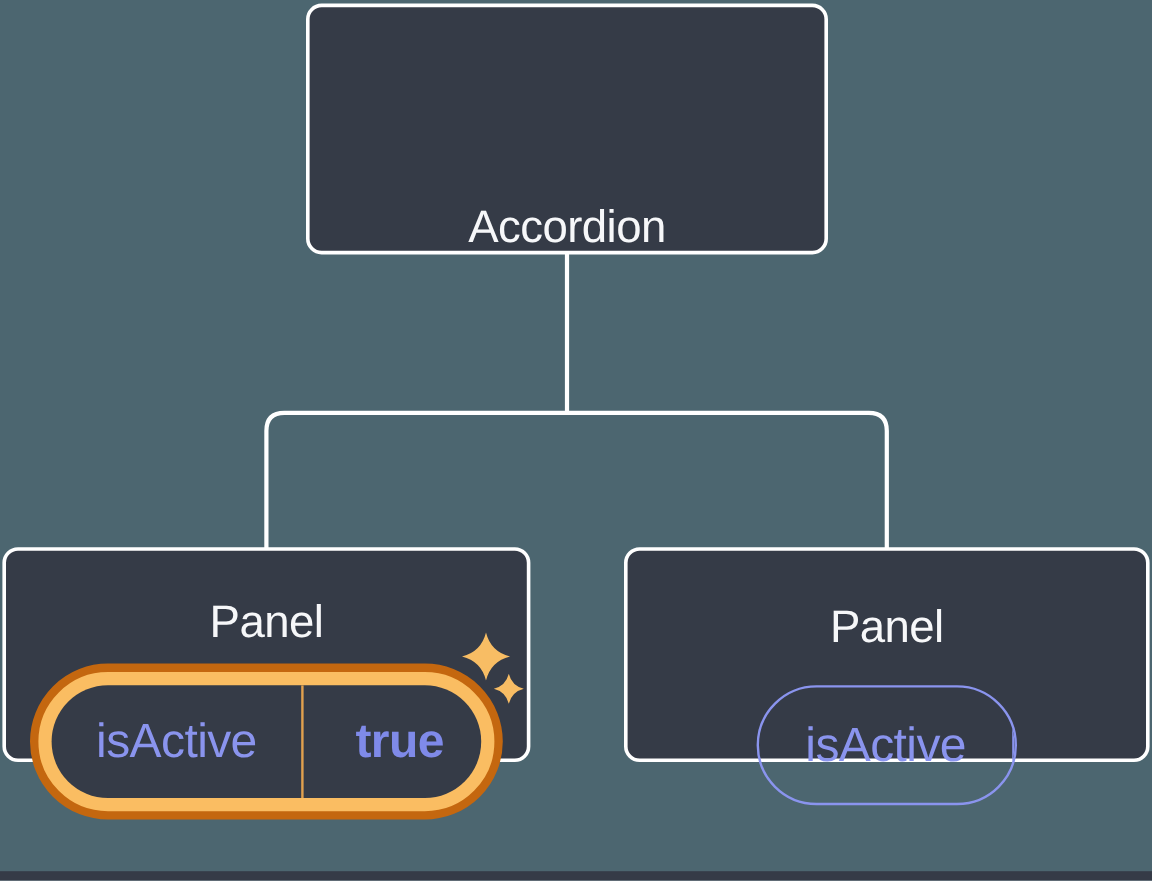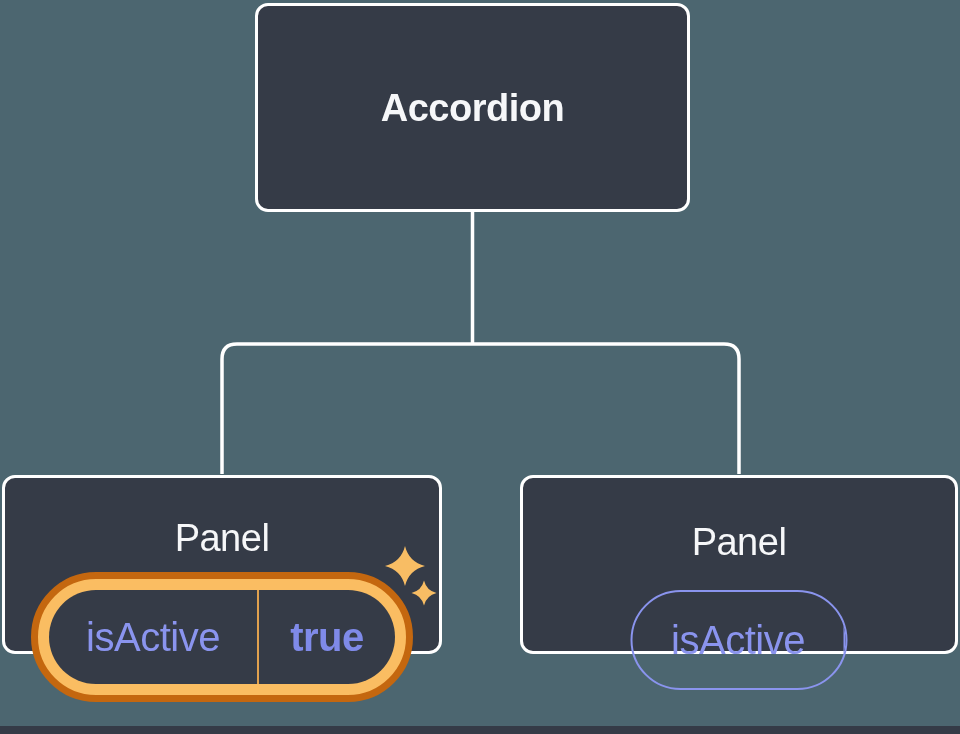--- a/index.html
+++ b/index.html
@@ -13,38 +13,38 @@
   }
   .node{
     position:absolute;
     background:var(--node-bg,#353B47);
     border:3px solid var(--node-border,#FFFFFF);
     border-radius:13px;
     box-sizing:border-box;
   }
   .root-node{
     left:255px;top:3px;width:435px;height:209px;
-    display:flex;align-items:center;justify-content:center;font-weight:bold;
+    display:flex;align-items:flex-end;justify-content:center;
   }
   .node-label{
     color:var(--title-text,#F6F7F9);
     font-size:38px;
     letter-spacing:-0.5px;
     line-height:1;
   }
   .connectors{
     position:absolute;left:0;top:0;width:960px;height:734px;
     pointer-events:none;
   }
   .connectors path{
     fill:none;
     stroke:var(--connector,#FFFFFF);
     stroke-width:3.5px;
   }
-  .panel{left:2px;top:475px;width:440px;height:179px;}
+  .panel{left:2px;top:456px;width:440px;height:179px;}
   .panel.right{left:520px;width:438px;}
   .panel-title{
     position:absolute;top:37px;left:0;width:100%;
     text-align:center;
     color:var(--title-text,#F6F7F9);
     font-size:38px;letter-spacing:-0.5px;line-height:46px;
   }
   .panel.right .panel-title{top:41px;}
   .pill-ring{
     position:absolute;top:94px;left:50%;
@@ -70,21 +70,21 @@
     border:2px solid var(--state-border,#8A94EE);
     background:transparent;
   }
   .seg{
     display:flex;align-items:center;justify-content:center;
     height:100%;
     color:var(--state-text,#8A94EE);
     font-size:40px;letter-spacing:-0.5px;line-height:1;
   }
   .pill.highlighted .seg.key{width:208px;}
-  .pill.highlighted .seg.val{width:136px;}
+  .pill.highlighted .seg.val{width:136px;padding-left:12px;}
   .pill.plain .seg.key{width:211px;}
   .pill.plain .seg.val{width:152px;}
   .seg.val.bold{font-weight:bold;color:var(--state-value-text,#7F8AE9);}
   .divider{
     align-self:stretch;width:2px;
     background:var(--state-border,#8A94EE);
   }
   .divider.gold{background:var(--highlight-divider,#E1A14E);}
   .sparkles{
     position:absolute;top:62px;left:366px;width:70px;height:70px;

